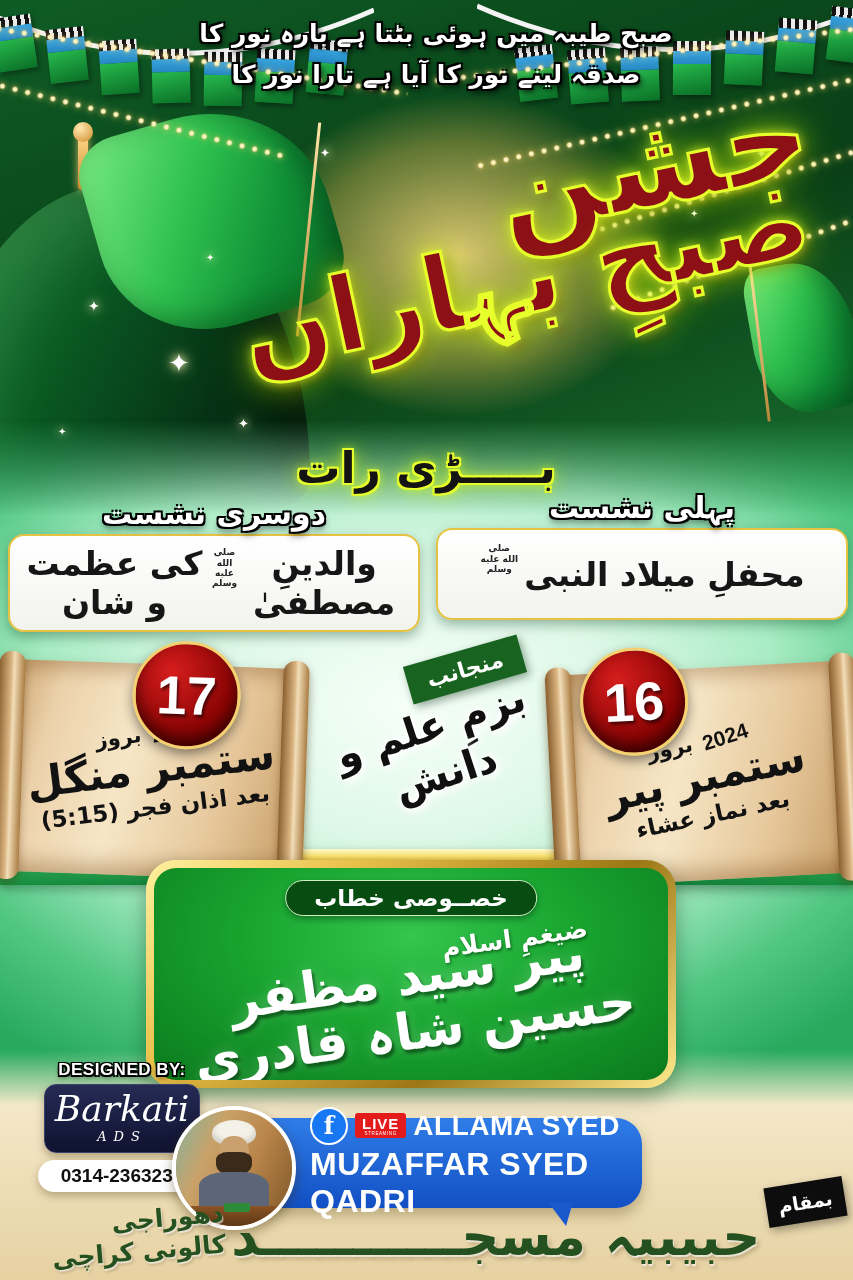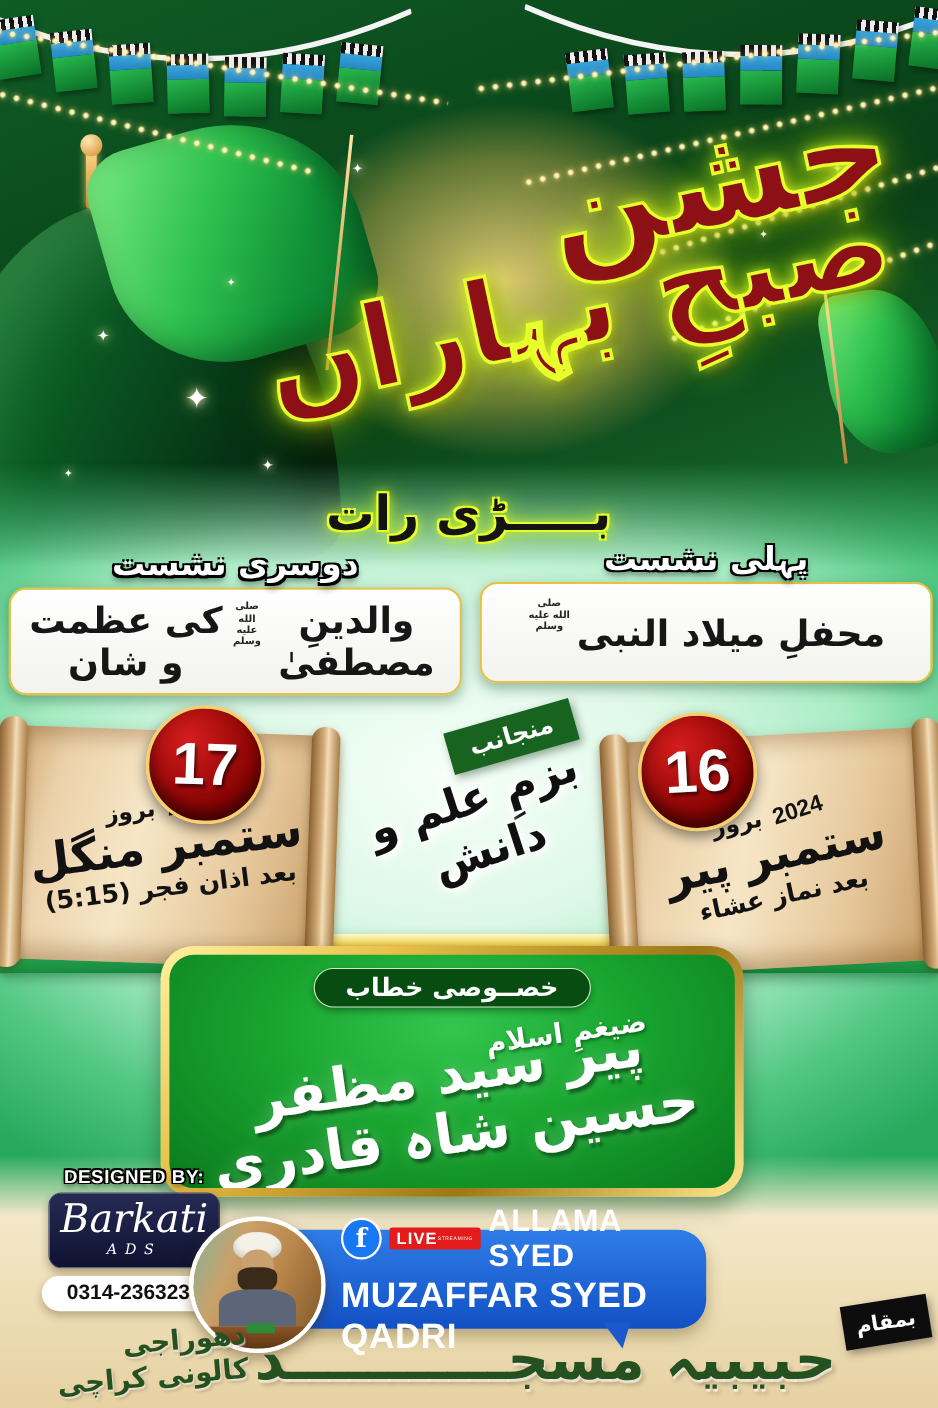--- a/index.html
+++ b/index.html
@@ -156,21 +156,21 @@
   .ph-turban{position:absolute;left:36px;top:10px;width:44px;height:26px;border-radius:50% 50% 45% 45%;background:#f4f1e8;
     box-shadow:inset 0 -4px 6px rgba(0,0,0,.15);}
   .ph-face{position:absolute;left:43px;top:26px;width:30px;height:30px;border-radius:48%;background:#caa06e;}
   .ph-beard{position:absolute;left:40px;top:42px;width:36px;height:24px;border-radius:40% 40% 60% 60%;background:#3a2a1a;}
   .ph-robe{position:absolute;left:23px;top:62px;width:70px;height:34px;border-radius:40% 40% 0 0;background:#5c6678;}
   .ph-desk{position:absolute;left:0;bottom:0;width:100%;height:20px;background:linear-gradient(180deg,#8a5426,#5e3614);}
   .ph-book{position:absolute;left:48px;bottom:14px;width:26px;height:9px;background:#2e8b3a;border-radius:2px;}
   .lb-row1{display:flex;align-items:center;gap:7px;margin-left:10px;}
   .fb{width:34px;height:34px;border-radius:50%;background:#1877f2;border:2.5px solid #fff;color:#fff;
     display:flex;align-items:center;justify-content:center;font-size:24px;font-weight:bold;font-family:"DejaVu Serif",serif;}
-  .live-badge{background:#e31b1b;color:#fff;border-radius:3px;padding:3px 7px 2px;display:flex;flex-direction:row;
+  .live-badge{background:#e31b1b;color:#fff;border-radius:3px;padding:3px 7px 2px;display:flex;flex-direction:column;
     align-items:center;line-height:1;}
   .live-badge .lv{font-size:15px;font-weight:bold;letter-spacing:1px;}
   .live-badge .st{font-size:4.5px;letter-spacing:.6px;margin-top:1px;}
   .lb-name1{font-size:28px;font-weight:bold;color:#fff;letter-spacing:.5px;}
   .lb-name2{font-size:32px;font-weight:bold;color:#fff;margin-left:10px;letter-spacing:.5px;margin-top:1px;}
 
   
   .venue{position:absolute;left:0;right:0;top:1194px;height:86px;z-index:6;direction:rtl;
     display:flex;align-items:center;padding:0 8px 0 4px;gap:6px;}
   .v-tag{background:#0d0d0d;color:#fff;font-size:19px;font-weight:bold;padding:9px 12px;white-space:nowrap;
@@ -222,20 +222,24 @@
       <div class="sparkle" style="left: 88px; top: 298px; font-size: 14px;">✦</div>
       <div class="sparkle" style="left: 238px; top: 416px; font-size: 13px;">✦</div>
       <div class="sparkle" style="left: 206px; top: 252px; font-size: 10px;">✦</div>
       <div class="sparkle" style="left: 756px; top: 146px; font-size: 13px;">✦</div>
       <div class="sparkle" style="left: 58px; top: 426px; font-size: 10px;">✦</div>
       <div class="sparkle" style="left: 320px; top: 146px; font-size: 12px;">✦</div>
       <div class="sparkle" style="left: 690px; top: 208px; font-size: 10px;">✦</div>
     </div>
   <div class="ribbon"></div>
 
+  <div class="verse">
+    <div>صبح طیبہ میں ہوئی بٹتا ہے بارہ نور کا</div>
+    <div>صدقہ لینے نور کا آیا ہے تارا نور کا</div>
+  </div>
 
   <div class="title">
     <span class="t1">جشن</span>
     <span class="t2">صبحِ بہاراں</span>
   </div>
   <div class="subtitle">بـــــڑی رات</div>
 
   <div class="session session-right">
     <div class="s-head">پہلی نشست</div>
     <div class="s-box" dir="rtl">

